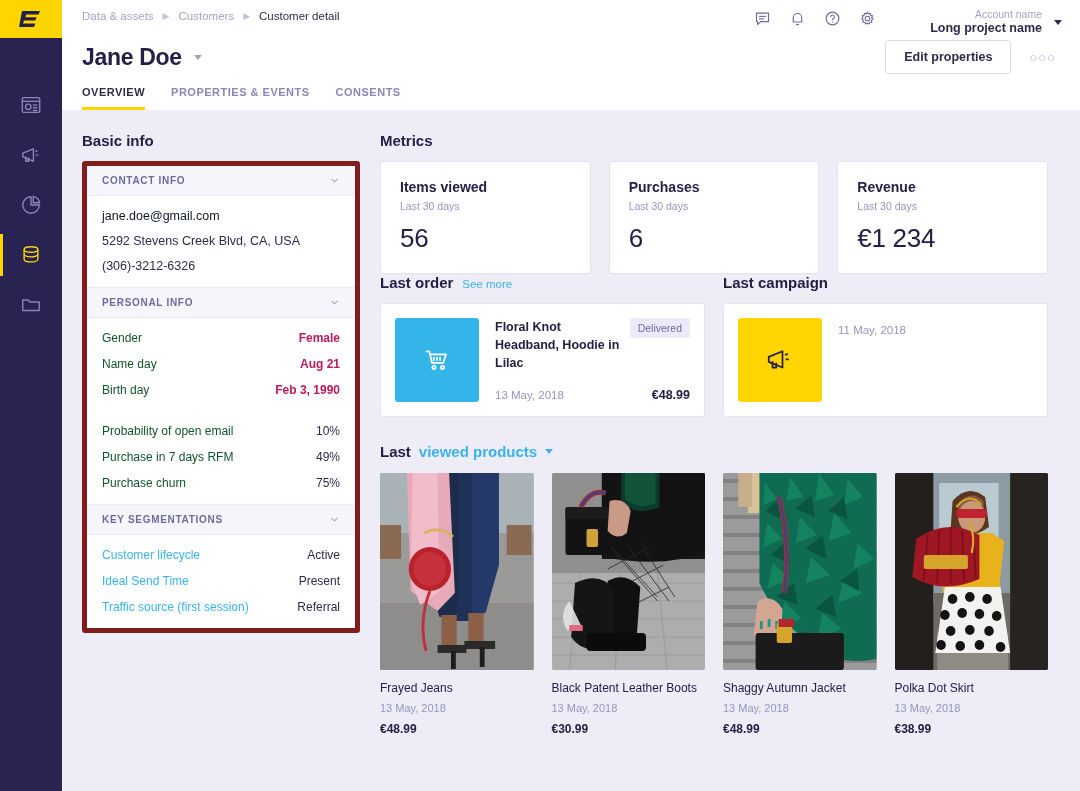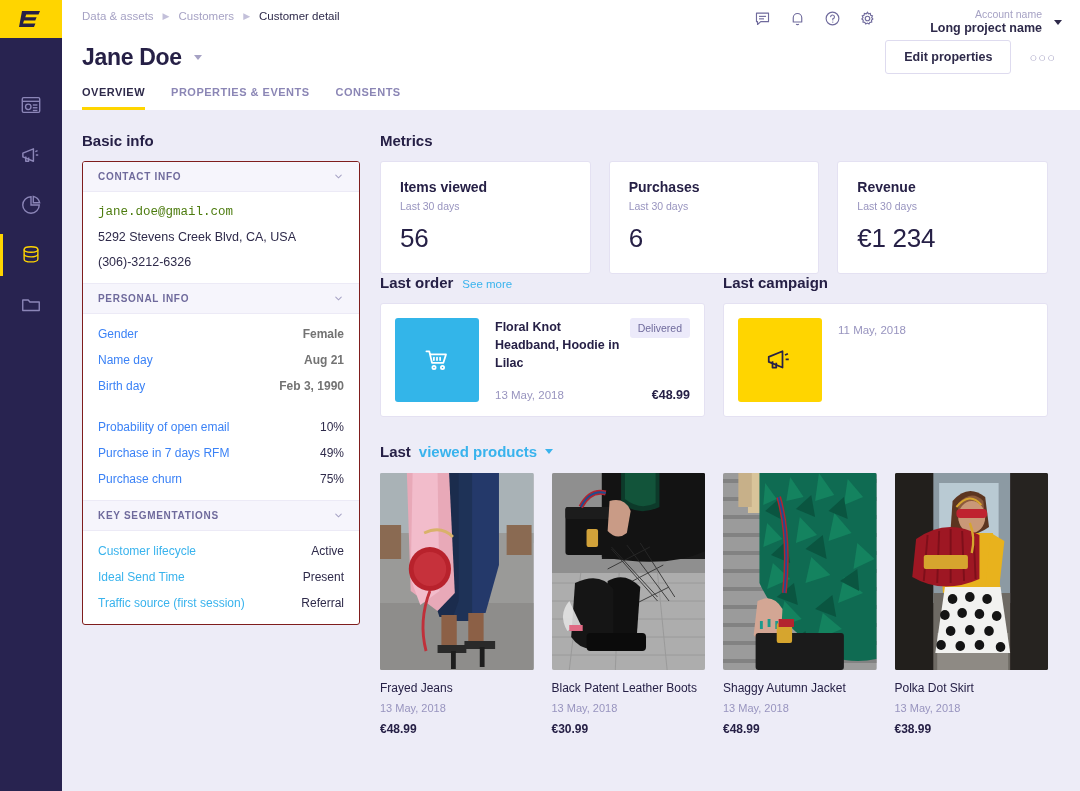--- a/index.html
+++ b/index.html
@@ -86,37 +86,37 @@
   
   .content { flex: 1; display: flex; padding: 22px 32px 0 20px; gap: 20px; overflow: hidden; }
   .col-left { width: 278px; flex: 0 0 278px; }
   .col-right { flex: 1; min-width: 0; }
 
   .section-title { font-size: 15px; font-weight: bold; color: #262046; margin-bottom: 12px; }
   .section-title.inline { display: flex; align-items: baseline; gap: 9px; }
   .see-more { font-size: 11.5px; font-weight: normal; color: #39b3ed; cursor: pointer; }
 
   
-  .info-card { background:#fff; border:1px solid #7f1d1d; border-radius:3px; overflow:hidden; }
+  .info-card { background:#fff; border:5px solid #7f1d1d; border-radius:3px; overflow:hidden; }
   .info-head {
     background:#f6f5fc; border-bottom:1px solid #eceaf6; border-top:1px solid #eceaf6;
     padding: 9px 15px; display:flex; align-items:center; justify-content:space-between;
     font-size:10px; font-weight:bold; letter-spacing:0.7px; color:#6f6a9c; cursor:pointer;
   }
   .info-head:first-child { border-top: none; }
   .chev { color:#a6a2c4; display:flex; }
   .info-body { padding: 13px 15px 14px 15px; }
   .contact-line { font-size:12.5px; color:#2e2a4a; margin-bottom: 11px; }
   .contact-line:last-child { margin-bottom: 0; }
-  .contact-line.link { color:#4d7c0f; cursor:pointer;font-family:Liberation Mono, monospace; }
+  .contact-line.link { color:#0f172a; cursor:pointer; }
   .kv { display:flex; justify-content:space-between; align-items:center; margin-bottom:12px; font-size:12px; }
   .kv:last-child { margin-bottom: 0; }
-  .kv .k { color:#3b82f6; }
+  .kv .k { color:#14532d; }
   .kv .k.link { color:#39b3ed; cursor:pointer; }
-  .kv .v { color:#737373; font-weight: bold; }
+  .kv .v { color:#be185d; font-weight: bold; }
   .kv .v.plain { font-weight: normal; color:#2e2a4a; }
 
   
   .metrics { display:flex; gap: 18px; }
   .metric-card {
     flex:1; background:#fff; border:1px solid #e4e1f2; border-radius:3px;
     padding: 17px 19px 19px 19px;
   }
   .metric-label { font-size:14px; font-weight:bold; color:#262046; }
   .metric-sub { font-size:10.5px; color:#9894bf; margin-top:5px; }

